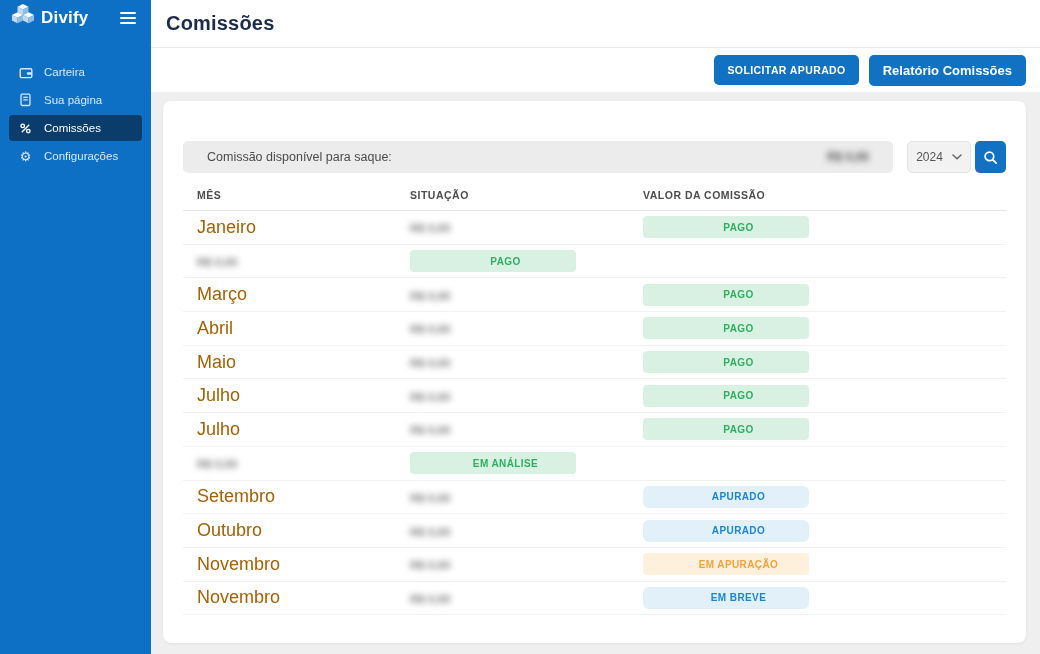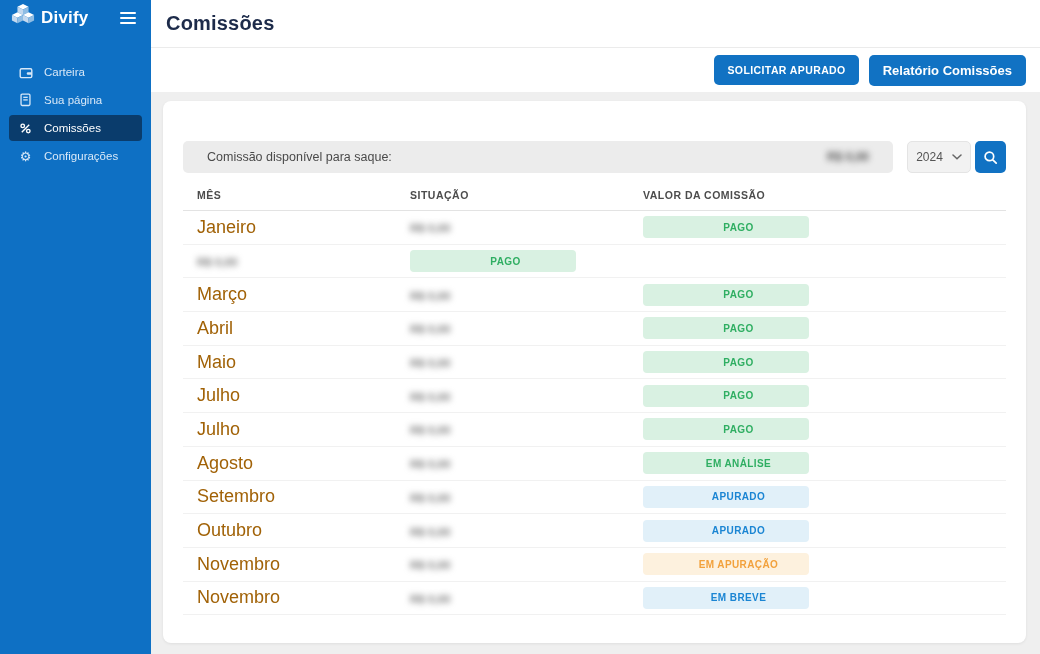--- a/index.html
+++ b/index.html
@@ -56,21 +56,21 @@
   .table { margin-top:16px; }
   .thead, .trow { display:grid; grid-template-columns:213px 233px 1fr; align-items:center; padding:0 0 0 14px; }
   .thead { padding-bottom:9px; border-bottom:1px solid #e3e3e3; }
   .th { font-size:10.5px; font-weight:bold; color:#4c4c4c; letter-spacing:.5px; }
   .trow { height:33.7px; border-bottom:1px solid #f1f1f1; }
   .month-cell { font-size:18px; color:#a16207; }
   .value-cell .blurred { font-size:11.5px; color:#777; }
   .badge { width:166px; height:22px; border-radius:4px; display:flex; align-items:center; justify-content:center;
            font-size:10px; font-weight:bold; letter-spacing:.4px;padding-left:25px; }
   .badge.green  { background:#d9f1e2; color:#2fae62; }
-  .badge.blue   { background:#e1f0f9; color:#1b85d3; }
+  .badge.blue   { background:#e1f0f9; color:#1b85d3;border-radius:6px; }
   .badge.orange { background:#fdf1de; color:#f2a13c; }
 </style>
 </head>
 <body>
 
 <aside class="sidebar">
   <div class="sidebar-top">
     <div class="logo">
       <span>
         <svg width="24" height="24" viewBox="0 0 26 26">
@@ -227,21 +227,20 @@
 
   <div class="trow">
     <span class="month-cell">Julho</span>
     <span class="value-cell"><span class="blurred">R$ 0,00</span></span>
     <span>
                 <span class="badge green">PAGO</span>
               </span>
   </div>
 
   <div class="trow">
-    <span class="month-cell">Agosto</span>
     <span class="value-cell"><span class="blurred">R$ 0,00</span></span>
     <span>
                 <span class="badge green">EM ANÁLISE</span>
               </span>
   </div>
 
   <div class="trow">
     <span class="month-cell">Setembro</span>
     <span class="value-cell"><span class="blurred">R$ 0,00</span></span>
     <span>

